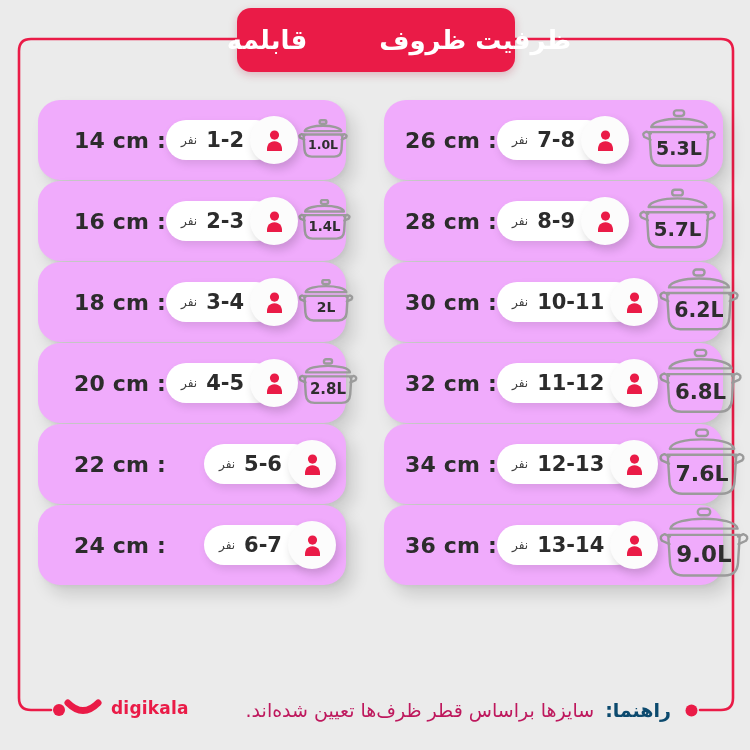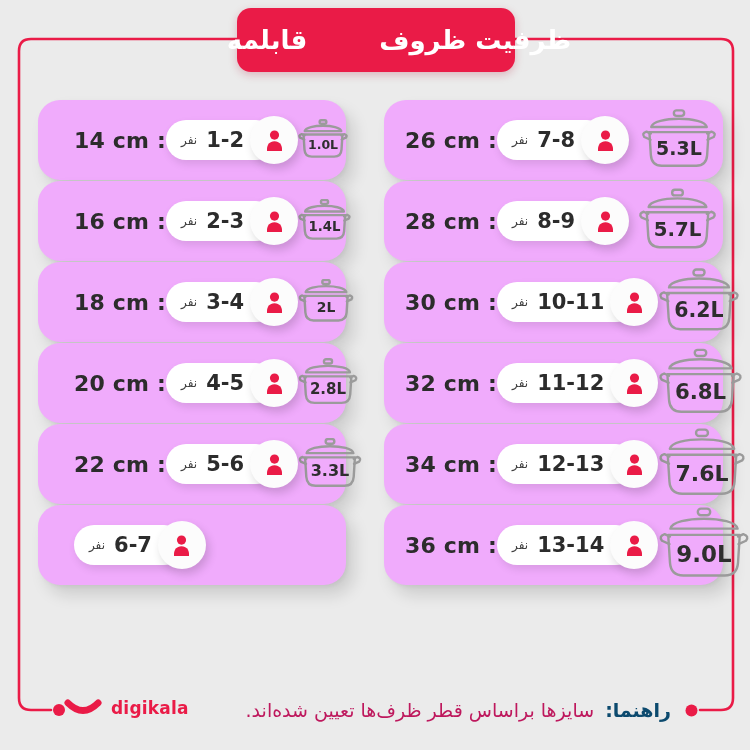--- a/index.html
+++ b/index.html
@@ -219,33 +219,24 @@
         <span class="unit">نفر</span>
         <span class="range">5-6</span>
       </span>
       <span class="person-badge">
         <svg class="person-icon" viewBox="0 0 24 24">
           <circle cx="12" cy="6.8" r="4.4"></circle>
           <path d="M12 12.6c-4.9 0-7.2 3.5-7.2 7.6V22h14.4v-1.8c0-4.1-2.3-7.6-7.2-7.6z"></path>
         </svg>
       </span>
     </span>
-    <span class="pot-slot">
-      <svg class="pot-icon" viewBox="0 0 104 86" width="64" height="53">
-        <rect x="45" y="1.8" width="14" height="7.5" rx="3.6"></rect>
-        <path d="M14 24.5 C 17 9.5, 87 9.5, 90 24.5 Z"></path>
-        <path d="M11.5 31.5 H92.5 L90.5 63 Q89.5 77.5 75.5 77.5 H28.5 Q14.5 77.5 13.5 63 Z"></path>
-        <path d="M13 42 L4.5 38.2 Q0.5 33 7.5 30.8 L13.5 33.5"></path>
-        <path d="M91 42 L99.5 38.2 Q103.5 33 96.5 30.8 L90.5 33.5"></path>
-        <text x="52" y="62.5" text-anchor="middle">3.3L</text>
-      </svg>
-    </span>
-  </div>
-
-  <div class="card">
+  </div>
+
+  <div class="card">
+    <span class="size">24 cm :</span>
     <span class="pill-group">
       <span class="pill">
         <span class="unit">نفر</span>
         <span class="range">6-7</span>
       </span>
       <span class="person-badge">
         <svg class="person-icon" viewBox="0 0 24 24">
           <circle cx="12" cy="6.8" r="4.4"></circle>
           <path d="M12 12.6c-4.9 0-7.2 3.5-7.2 7.6V22h14.4v-1.8c0-4.1-2.3-7.6-7.2-7.6z"></path>
         </svg>

